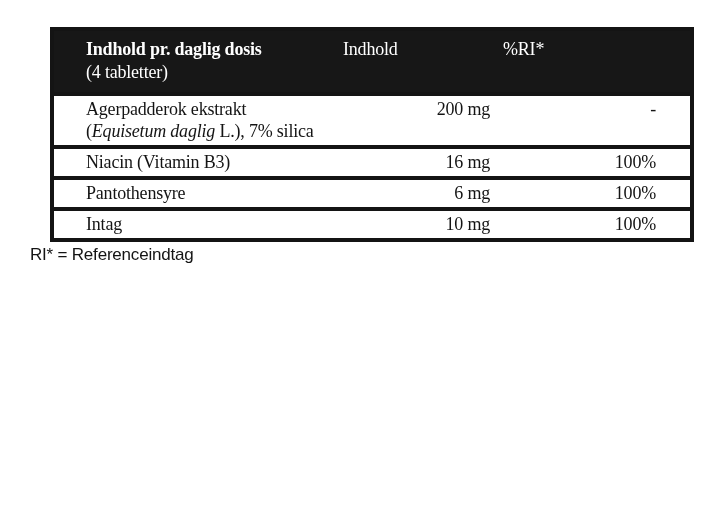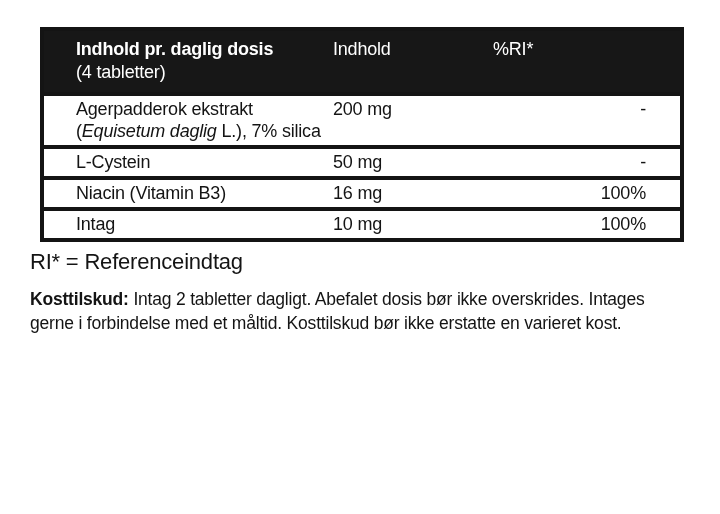--- a/index.html
+++ b/index.html
@@ -16,22 +16,23 @@
     overflow: hidden;
   }
   .page {
     padding: 27px 30px 0 30px;
     box-sizing: border-box;
   }
   table.facts {
     border-collapse: collapse;
     table-layout: fixed;
     width: 536px;
-    margin-left: 10px;
+    margin-left: 20px;
     border: 4px solid #141414;
+    font-family: Liberation Serif, serif;
   }
   table.facts th,
   table.facts td {
     border-top: 4px solid #141414;
     border-bottom: 4px solid #141414;
     font-size: 18px;
     vertical-align: top;
     padding-top: 2px;
     padding-bottom: 3px;
     line-height: 22px;
@@ -39,27 +40,27 @@
   table.facts thead th {
     background: #171717;
     color: #ffffff;
     font-weight: normal;
     text-align: left;
     padding-top: 7px;
     padding-bottom: 8px;
     line-height: 23px;
   }
   .col-name   { padding-left: 32px; }
-  .col-amount { text-align: left; padding-right: 12px; }
+  .col-amount { text-align: right; padding-right: 12px; }
   .col-ri     { text-align: right; padding-right: 34px; }
   .bold { font-weight: bold; }
   .ital { font-style: italic; }
   .footnote {
-    margin: 9px 0 0 0;
-    font-size: 22px;
+    margin: 2px 0 0 0;
+    font-size: 17px;
     line-height: 22px;
   }
   .note {
     margin: 14px 0 0 0;
     width: 650px;
     font-size: 17.5px;
     line-height: 24px;
   }
 </style>
 </head>
@@ -83,34 +84,33 @@
         <th class="col-ri">%RI*</th>
       </tr>
     </thead>
     <tbody id="facts-body">
         <tr>
           <td class="col-name"><span>Agerpadderok ekstrakt</span><br><span>(</span><span class="ital">Equisetum daglig</span><span> L.), 7% silica</span></td>
           <td class="col-amount">200 mg</td>
           <td class="col-ri">-</td>
         </tr>
         <tr>
-          <td class="col-name"><span>L-Cystein</span></td>
-          <td class="col-amount">50 mg</td>
-          <td class="col-ri">-</td>
+          <td class="col-name"><span>Niacin (Vitamin B3)</span></td>
+          <td class="col-amount">16 mg</td>
+          <td class="col-ri">100%</td>
         </tr>
         <tr>
-          <td class="col-name"><span>Niacin (Vitamin B3)</span></td>
-          <td class="col-amount">16 mg</td>
+          <td class="col-name"><span>Pantothensyre</span></td>
+          <td class="col-amount">6 mg</td>
           <td class="col-ri">100%</td>
         </tr>
         <tr>
           <td class="col-name"><span>Intag</span></td>
           <td class="col-amount">10 mg</td>
           <td class="col-ri">100%</td>
         </tr>
       </tbody>
   </table>
 
   <p class="footnote">RI* = Referenceindtag</p>
 
-  <p class="note" id="usage-note"><span class="bold">Kosttilskud:</span><span> Intag 2 tabletter dagligt. Abefalet dosis bør ikke overskrides. Intages gerne i forbindelse med et måltid. Kosttilskud bør ikke erstatte en varieret kost. </span></p>
 
 </div>
 
 </body></html>

